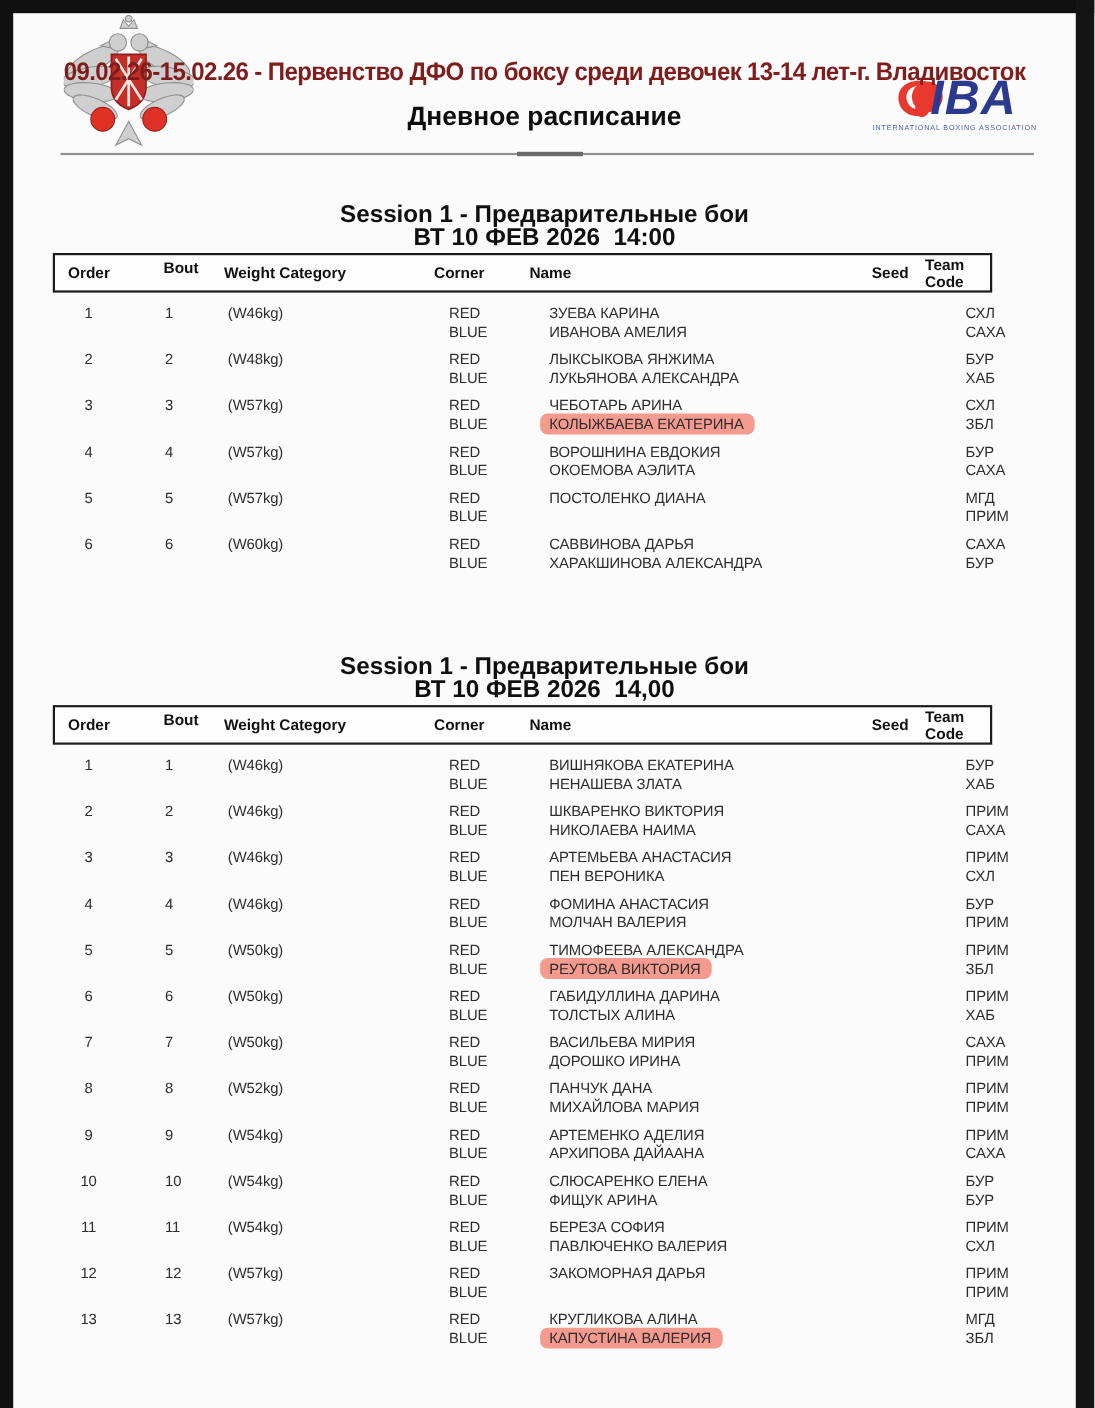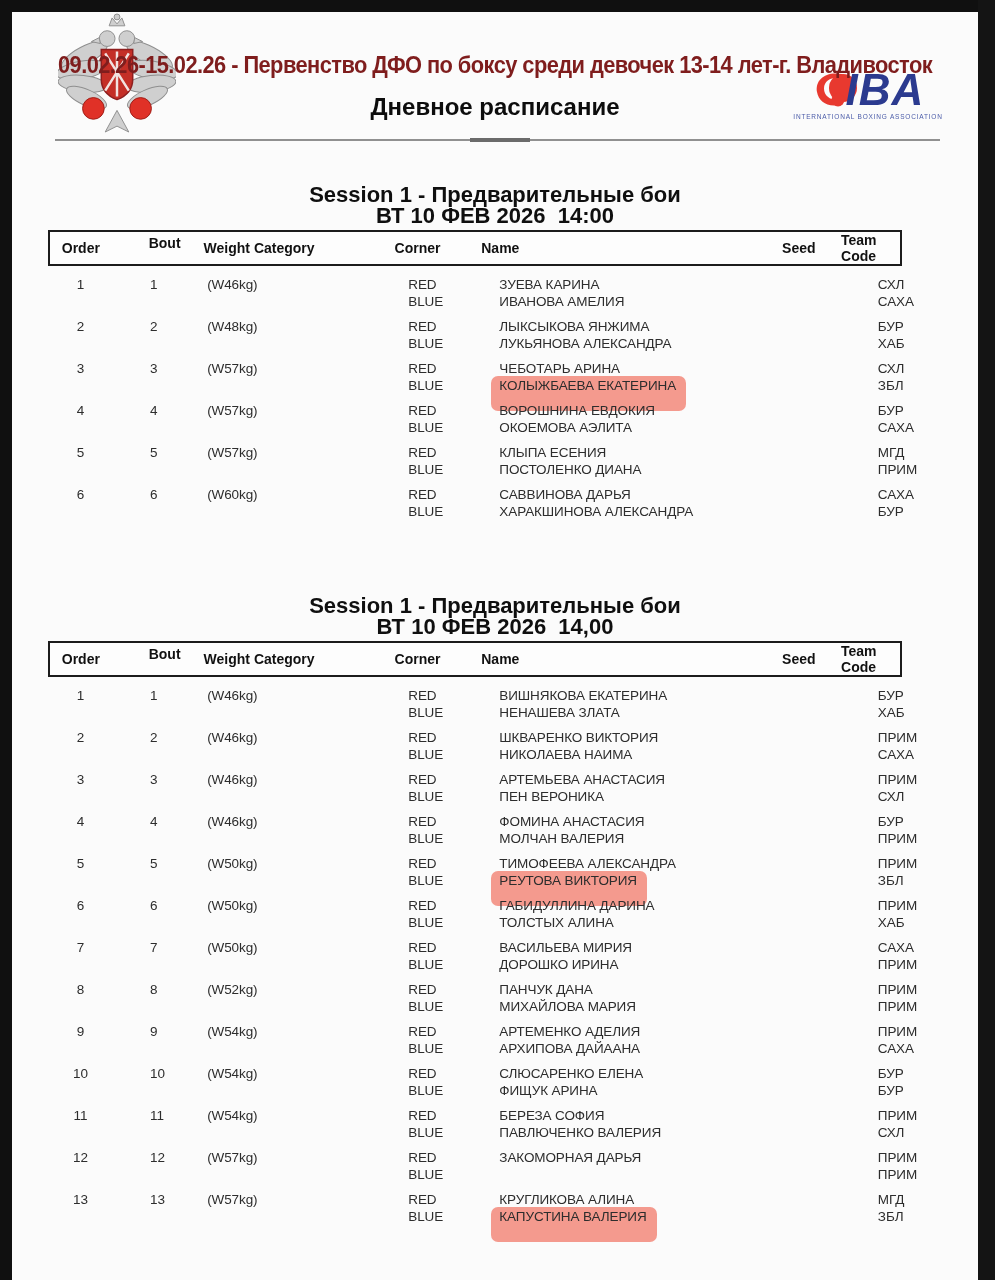--- a/index.html
+++ b/index.html
@@ -42,24 +42,24 @@
   }
   .teamhead{font-size:13.5px;line-height:15px;}
   .tbody{margin-left:36px;width:892px;padding-top:11px;}
   .bout{display:flex;margin-bottom:9px;}
   .c{font-size:13.5px;line-height:16.5px;color:#2d2d2d;box-sizing:border-box;letter-spacing:-0.1px;}
   .c.order{width:68px;text-align:center;}
   .c.bout{width:44px;text-align:center;margin-left:37px;}
   .c.weight{width:220px;padding-left:15px;}
   .c.corner{width:95px;padding-left:5px;}
   .c.name{width:325px;padding-left:5px;}
-  .c.seed{width:60px;text-align:center;}
+  .c.seed{width:60px;text-align:right;}
   .c.team{width:80px;padding-left:15px;}
   .thead .c{font-size:14px;color:#111;letter-spacing:0;}
-  .hl{background:#f49a8e;border-radius:7px;padding:2px 10px 18px 8px;margin-left:-8px;}
+  .hl{background:#f49a8e;border-radius:7px;padding:2px 10px 2px 8px;margin-left:-8px;}
 </style>
 </head>
 <body>
 
 <div class="frame-top"></div>
 <div class="frame-left"></div>
 <div class="frame-right"></div>
 
 <div class="emblem">
   <svg width="118" height="124" viewBox="0 0 120 126">
@@ -208,21 +208,20 @@
         </div>
         <div class="bout">
           <div class="c order">5</div>
           <div class="c bout">5</div>
           <div class="c weight">(W57kg)</div>
           <div class="c corner">
             <div>RED</div>
             <div>BLUE</div>
           </div>
           <div class="c name">
-            <div><span class="">КЛЫПА ЕСЕНИЯ</span></div>
             <div><span class="">ПОСТОЛЕНКО ДИАНА</span></div>
           </div>
           <div class="c seed">
             <div></div>
             <div></div>
           </div>
           <div class="c team">
             <div>МГД</div>
             <div>ПРИМ</div>
           </div>

